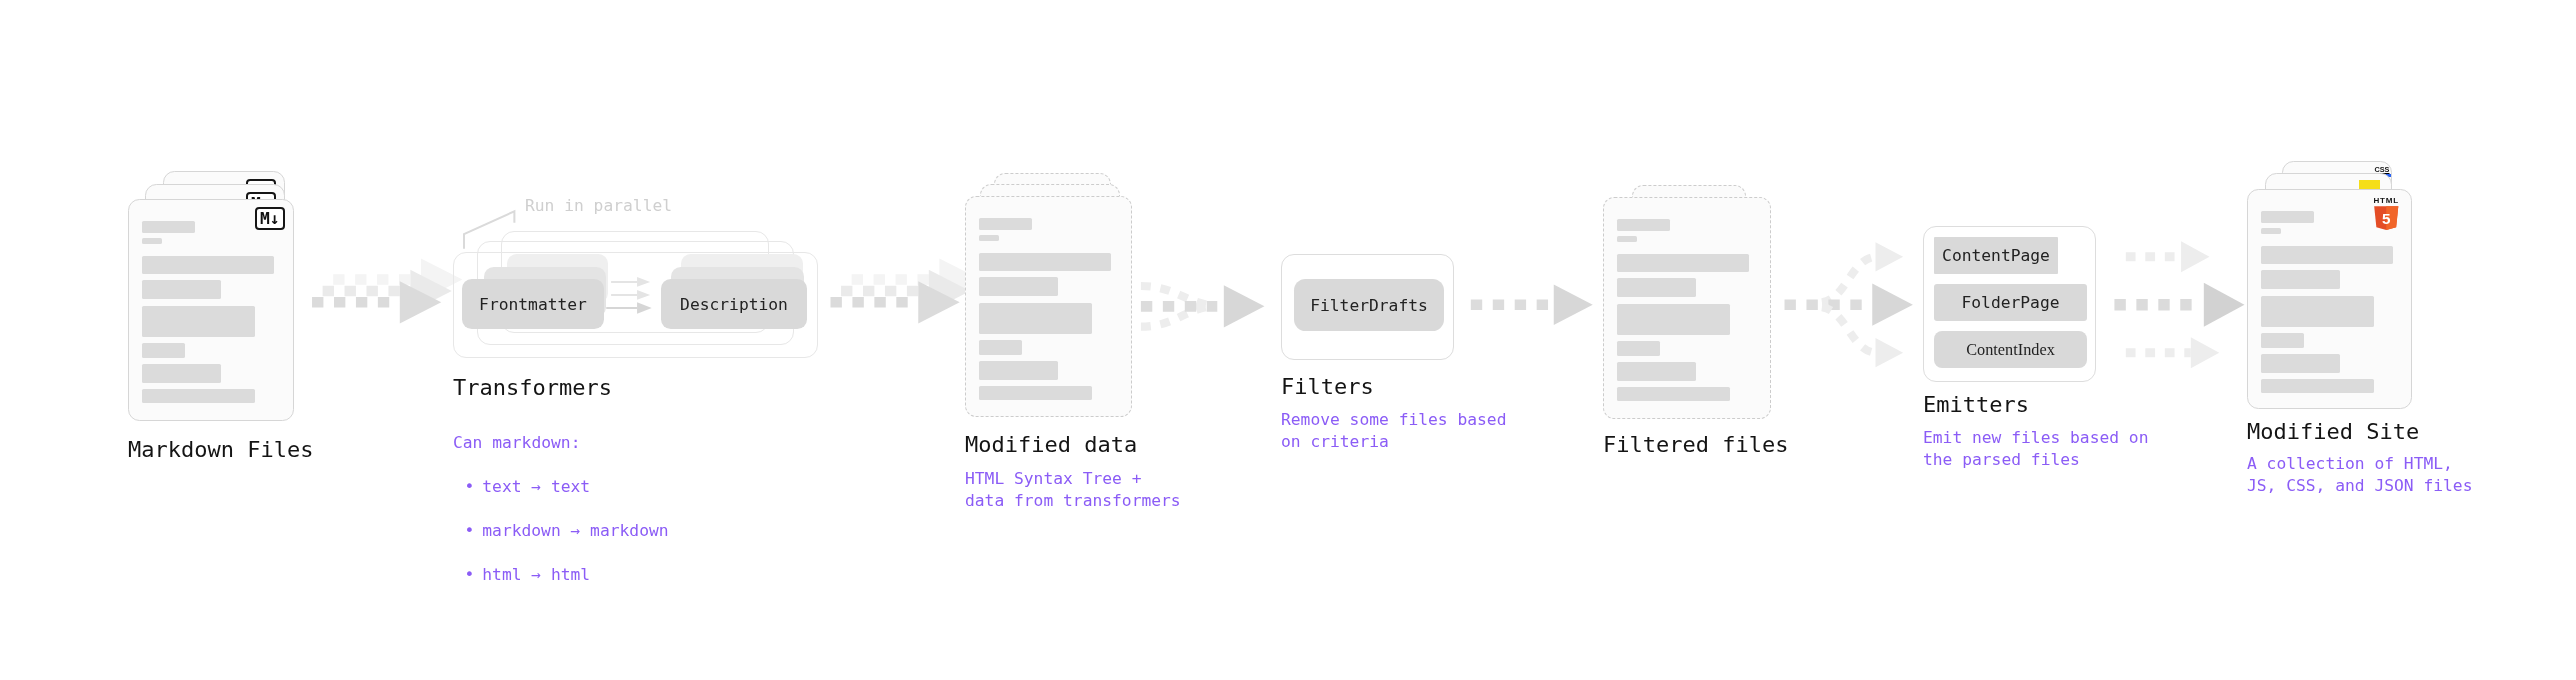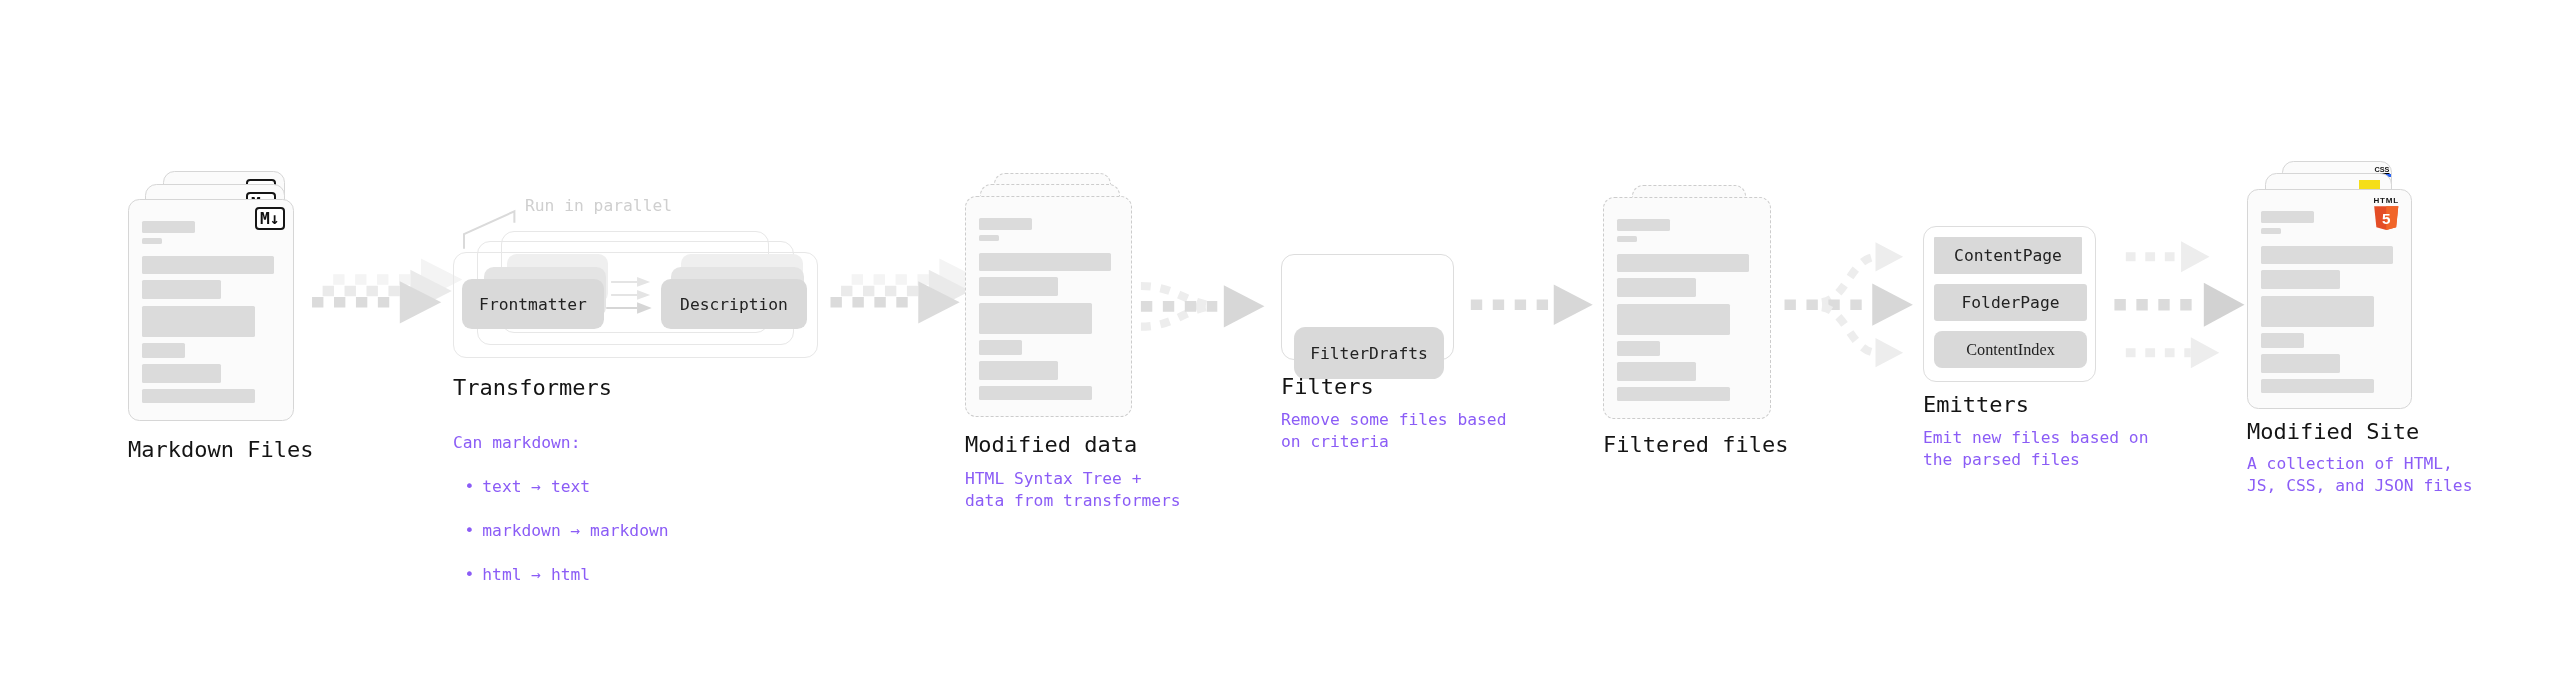--- a/index.html
+++ b/index.html
@@ -186,21 +186,21 @@
           <div class="bar b8"></div>
       </div>
     </div>
     <div class="title" style="left:965px;top:432px;">Modified data</div>
     <div class="note" style="left:965px;top:468px;">HTML Syntax Tree +
 data from transformers</div>
   </div>
 
   <div>
     <div class="panel" style="left:1281px;top:254px;width:173px;height:106px;"></div>
-    <div class="pill" style="left:1294px;top:279px;width:150px;height:52px;border-radius:11.4px;margin-top:48px;">FilterDrafts</div>
+    <div class="pill" style="left:1294px;top:279px;width:150px;height:52px;border-radius:11.4px;">FilterDrafts</div>
     <div class="title" style="left:1281px;top:374px;">Filters</div>
     <div class="note" style="left:1281px;top:409px;">Remove some files based
 on criteria</div>
   </div>
 
   <div>
     <div class="card dashed" style="left:1632px;top:185px;width:114px;height:222px;"></div>
     <div class="card dashed" style="left:1603px;top:197px;width:168px;height:222px;">
       <div class="bars">
         <div class="bar b1"></div>
@@ -211,21 +211,21 @@
           <div class="bar b6"></div>
           <div class="bar b7"></div>
           <div class="bar b8"></div>
       </div>
     </div>
     <div class="title" style="left:1603px;top:432px;">Filtered files</div>
   </div>
 
   <div>
     <div class="panel" style="left:1923px;top:226px;width:173px;height:156px;"></div>
-    <div class="pill" style="left:1934px;top:237px;width:148px;height:37px;border-radius:1px;">ContentPage</div>
+    <div class="pill" style="left:1934px;top:237px;width:124px;height:37px;border-radius:1px;">ContentPage</div>
     <div class="pill" style="left:1934px;top:284px;width:153px;height:37px;border-radius:3px;">FolderPage</div>
     <div class="pill" style="left:1934px;top:331px;width:153px;height:37px;border-radius:8.1px;font-family:Liberation Serif, serif;">ContentIndex</div>
     <div class="title" style="left:1923px;top:392px;">Emitters</div>
     <div class="note" style="left:1923px;top:427px;">Emit new files based on
 the parsed files</div>
   </div>
 
   <div>
     <div class="card" style="left:2282px;top:161px;width:110px;height:222px;">
       <div class="css-badge">

